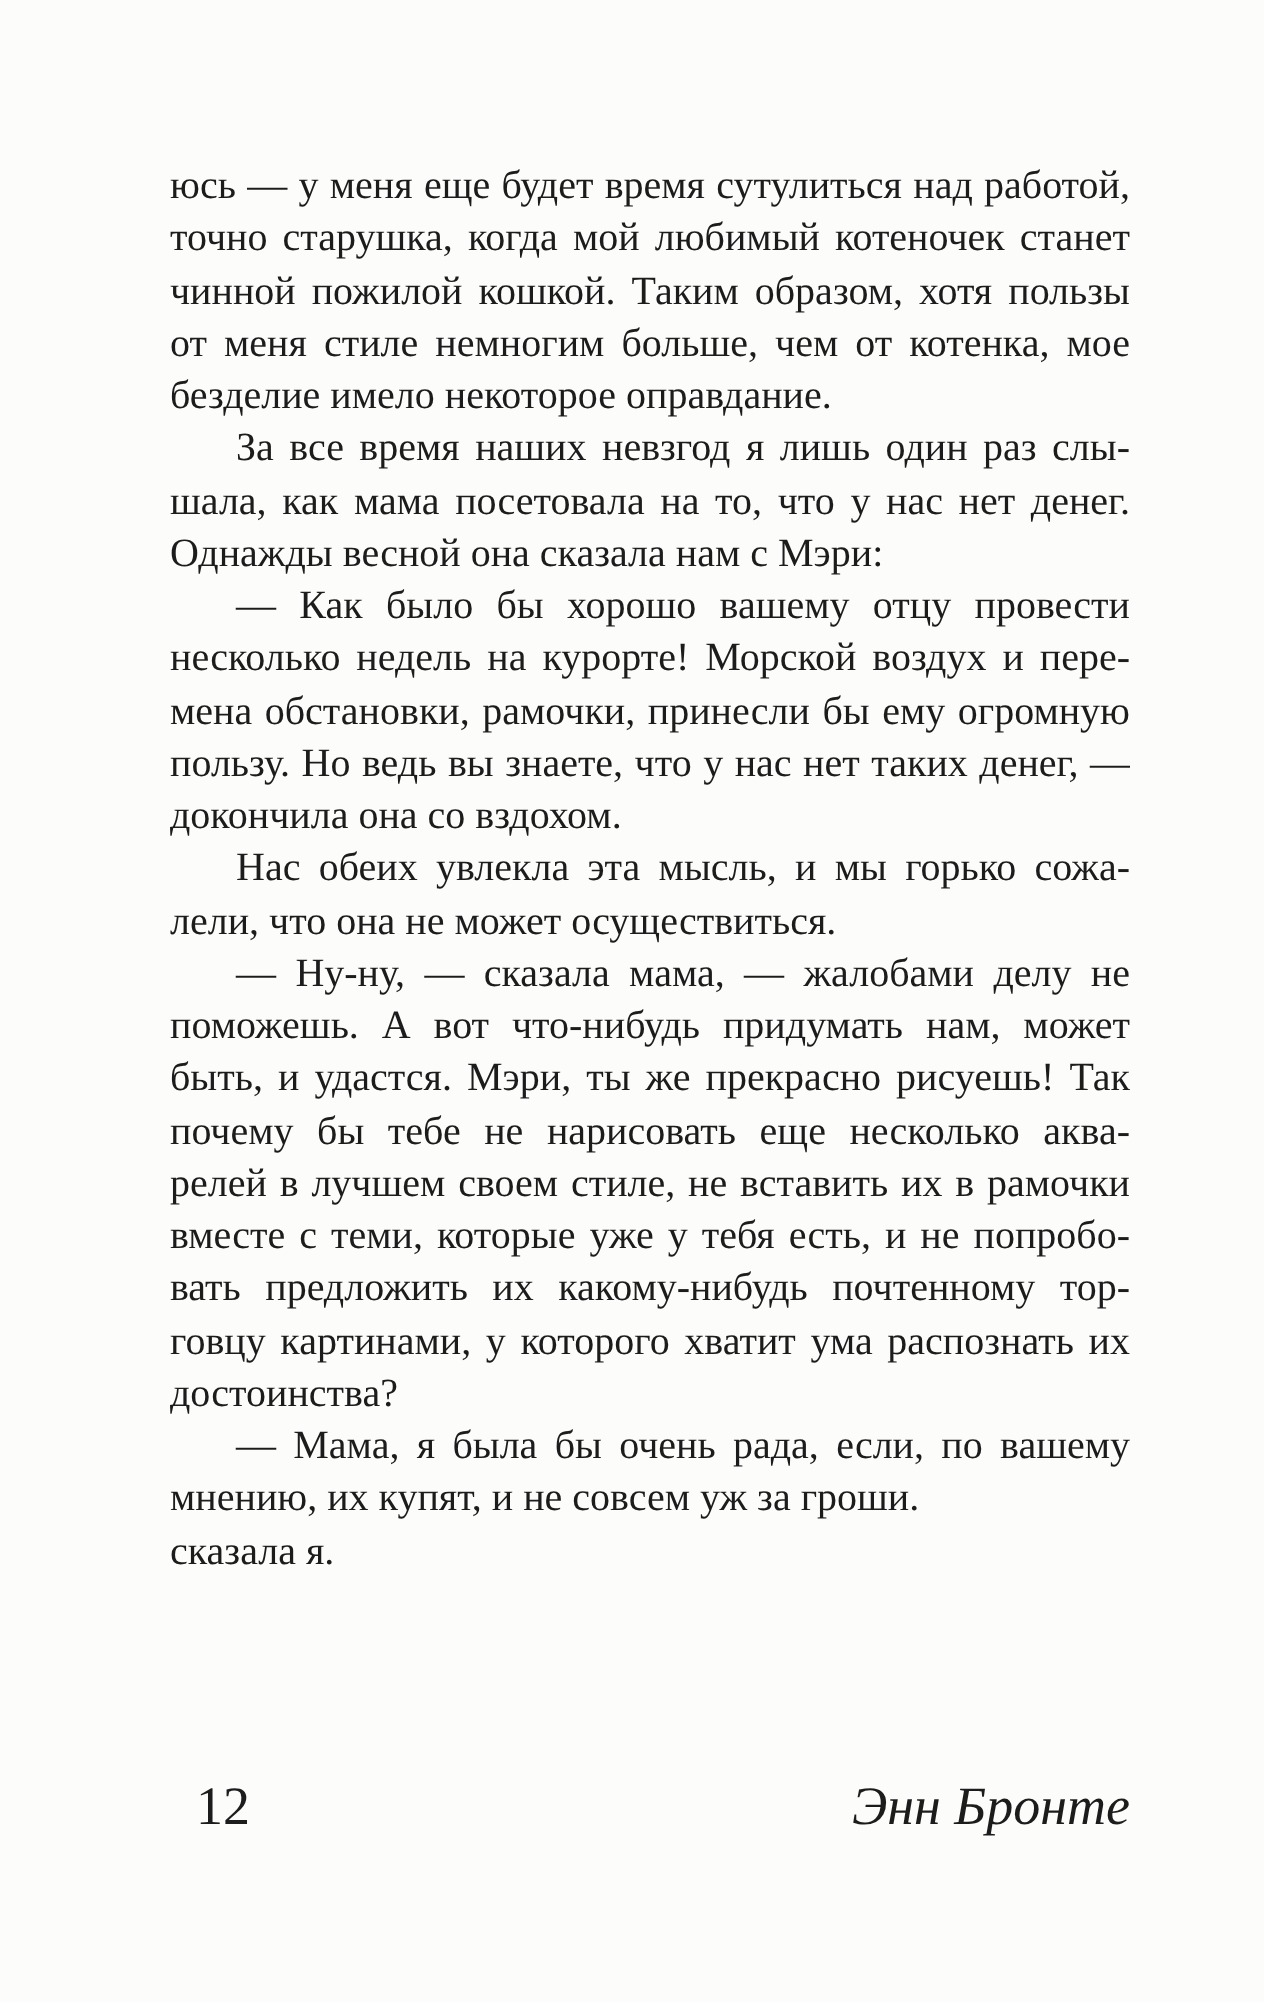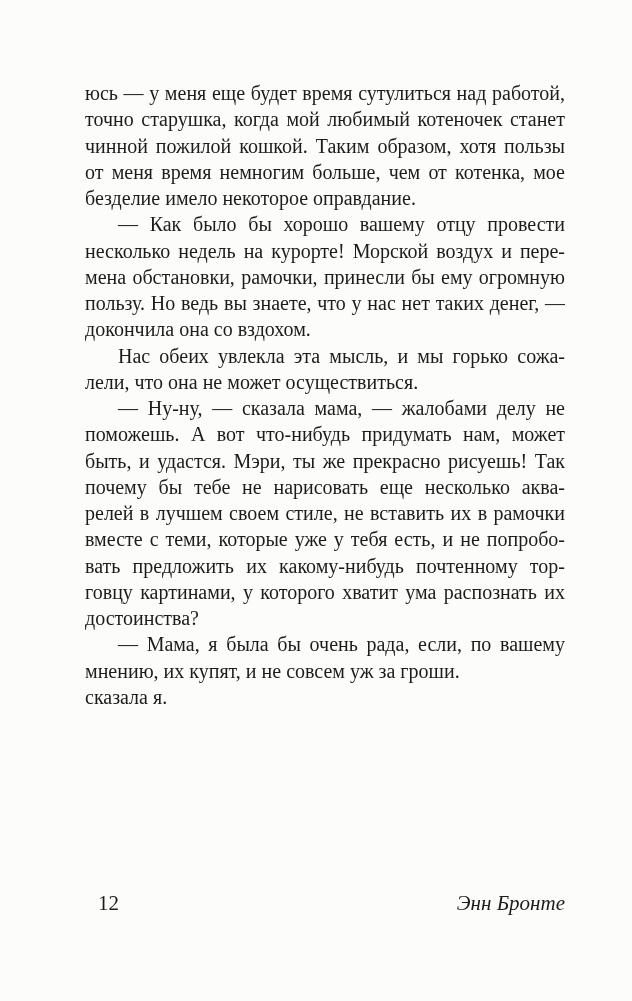--- a/index.html
+++ b/index.html
@@ -31,42 +31,47 @@
   .line.last { text-align-last: left; }
   .line.indent { text-indent: 33px; }
   .footer {
     position: absolute;
     left: 85px;
     top: 891px;
     width: 480px;
     display: flex;
     justify-content: space-between;
     align-items: baseline;
-    font-size: 21px;
+    font-size: 27px;
     line-height: 24px;
   }
   .page-number {
     margin-left: 13px;
     font-style: normal;
   }
   .running-title {
     font-style: italic;
   }
 </style>
 </head>
 <body>
 
 <div class="page">
   <div class="text-block">
       <div class="para">
         <div class="line">юсь — у меня еще будет время сутулиться над работой,</div>
         <div class="line">точно старушка, когда мой любимый котеночек станет</div>
         <div class="line">чинной пожилой кошкой. Таким образом, хотя пользы</div>
-        <div class="line">от меня время немногим больше, чем от котенка, мое</div>
+        <div class="line">от меня стиле немногим больше, чем от котенка, мое</div>
         <div class="line last">безделие имело некоторое оправдание.</div>
+      </div>
+      <div class="para">
+        <div class="line indent">За все время наших невзгод я лишь один раз слы-</div>
+        <div class="line">шала, как мама посетовала на то, что у нас нет денег.</div>
+        <div class="line last">Однажды весной она сказала нам с Мэри:</div>
       </div>
       <div class="para">
         <div class="line indent">— Как было бы хорошо вашему отцу провести</div>
         <div class="line">несколько недель на курорте! Морской воздух и пере-</div>
         <div class="line">мена обстановки, рамочки, принесли бы ему огромную</div>
         <div class="line">пользу. Но ведь вы знаете, что у нас нет таких денег, —</div>
         <div class="line last">докончила она со вздохом.</div>
       </div>
       <div class="para">
         <div class="line indent">Нас обеих увлекла эта мысль, и мы горько сожа-</div>

